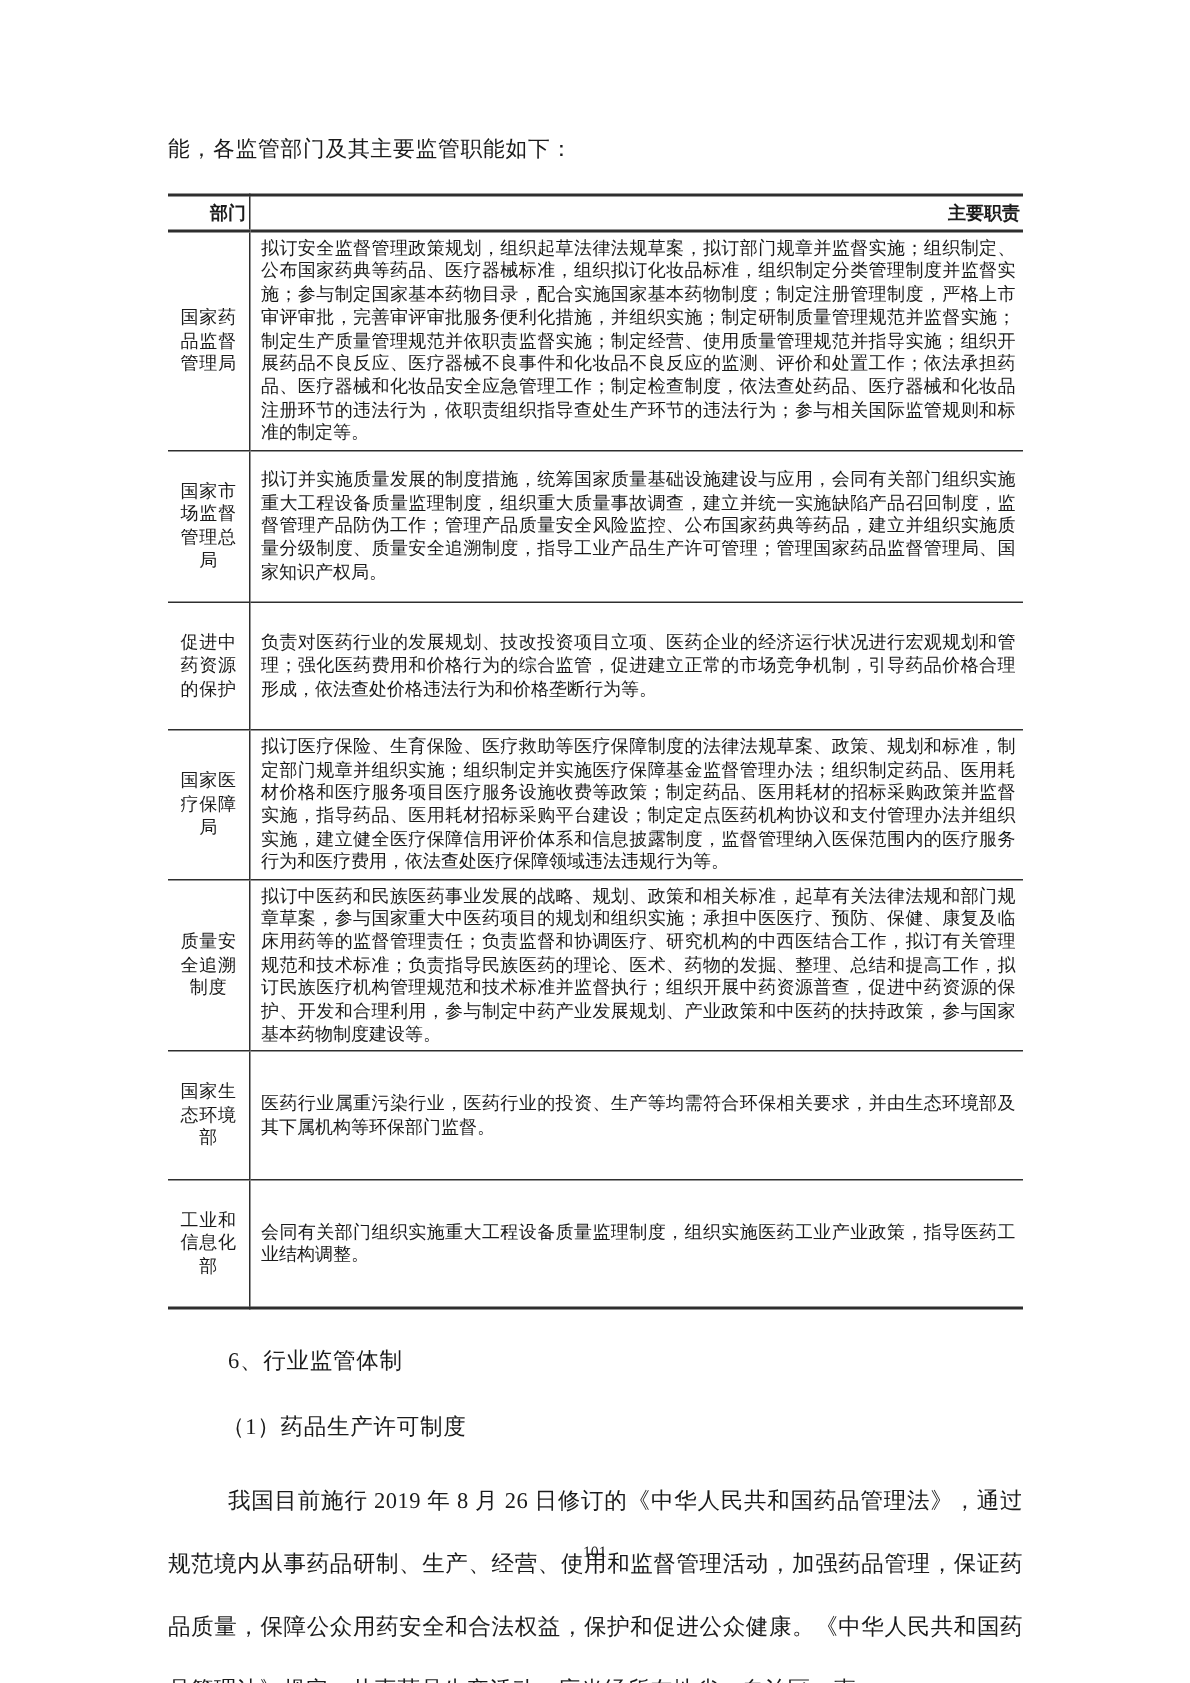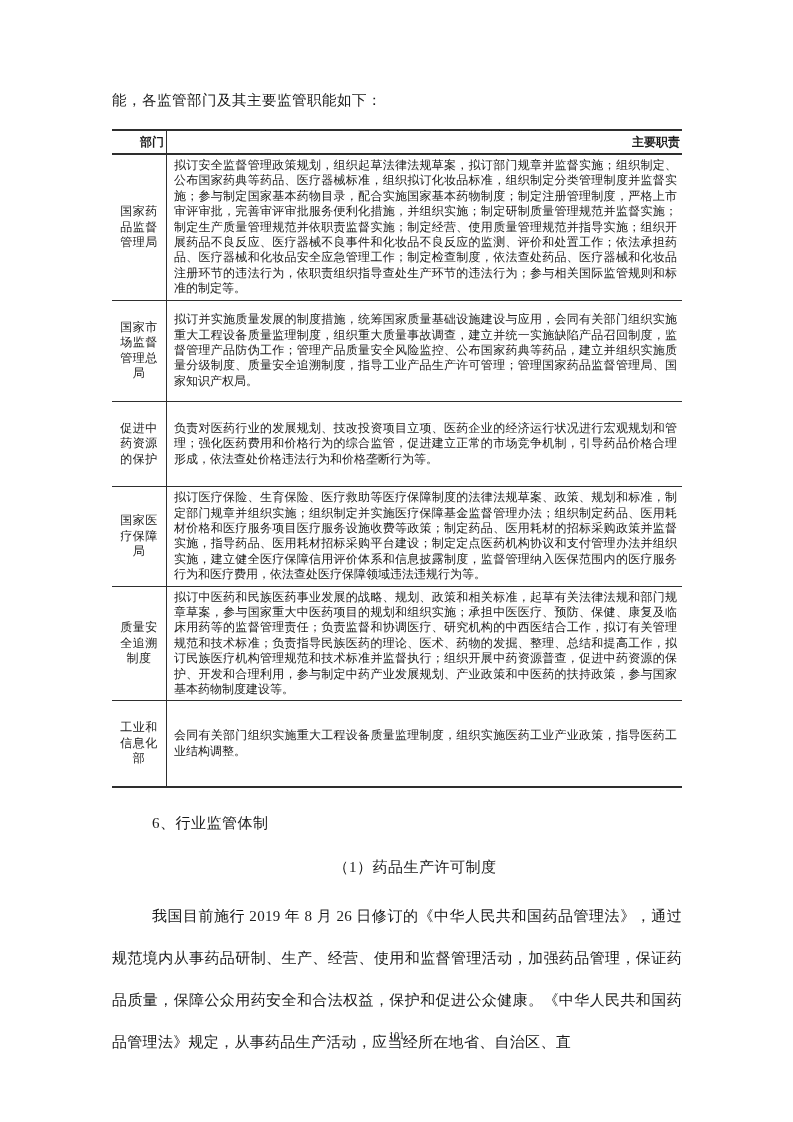--- a/index.html
+++ b/index.html
@@ -70,21 +70,20 @@
     line-height: 20px;
     text-indent: 40px;
     letter-spacing: 0.5px;
   }
   .heading-l4 {
     margin-top: 24px;
     font-size: 15px;
     line-height: 20px;
     text-indent: 36px;
     letter-spacing: 0.5px;
-    text-align: center;
   }
   .body-paragraph {
     margin-top: 18px;
     font-size: 15px;
     line-height: 42px;
     text-align: justify;
     text-justify: inter-ideograph;
     text-indent: 40px;
     letter-spacing: 0.3px;
   }
@@ -128,20 +127,24 @@
           </tr>
           <tr>
             <td class="dept">国家医疗保障局</td>
             <td class="duty">拟订医疗保险、生育保险、医疗救助等医疗保障制度的法律法规草案、政策、规划和标准，制定部门规章并组织实施；组织制定并实施医疗保障基金监督管理办法；组织制定药品、医用耗材价格和医疗服务项目医疗服务设施收费等政策；制定药品、医用耗材的招标采购政策并监督实施，指导药品、医用耗材招标采购平台建设；制定定点医药机构协议和支付管理办法并组织实施，建立健全医疗保障信用评价体系和信息披露制度，监督管理纳入医保范围内的医疗服务行为和医疗费用，依法查处医疗保障领域违法违规行为等。</td>
           </tr>
           <tr>
             <td class="dept">质量安全追溯制度</td>
             <td class="duty">拟订中医药和民族医药事业发展的战略、规划、政策和相关标准，起草有关法律法规和部门规章草案，参与国家重大中医药项目的规划和组织实施；承担中医医疗、预防、保健、康复及临床用药等的监督管理责任；负责监督和协调医疗、研究机构的中西医结合工作，拟订有关管理规范和技术标准；负责指导民族医药的理论、医术、药物的发掘、整理、总结和提高工作，拟订民族医疗机构管理规范和技术标准并监督执行；组织开展中药资源普查，促进中药资源的保护、开发和合理利用，参与制定中药产业发展规划、产业政策和中医药的扶持政策，参与国家基本药物制度建设等。</td>
           </tr>
           <tr>
+            <td class="dept">国家生态环境部</td>
+            <td class="duty">医药行业属重污染行业，医药行业的投资、生产等均需符合环保相关要求，并由生态环境部及其下属机构等环保部门监督。</td>
+          </tr>
+          <tr>
             <td class="dept">工业和信息化部</td>
             <td class="duty">会同有关部门组织实施重大工程设备质量监理制度，组织实施医药工业产业政策，指导医药工业结构调整。</td>
           </tr>
         </tbody>
     </table>
 
     <div class="heading-l3">6、行业监管体制</div>
 
     <div class="heading-l4">（1）药品生产许可制度</div>
 

